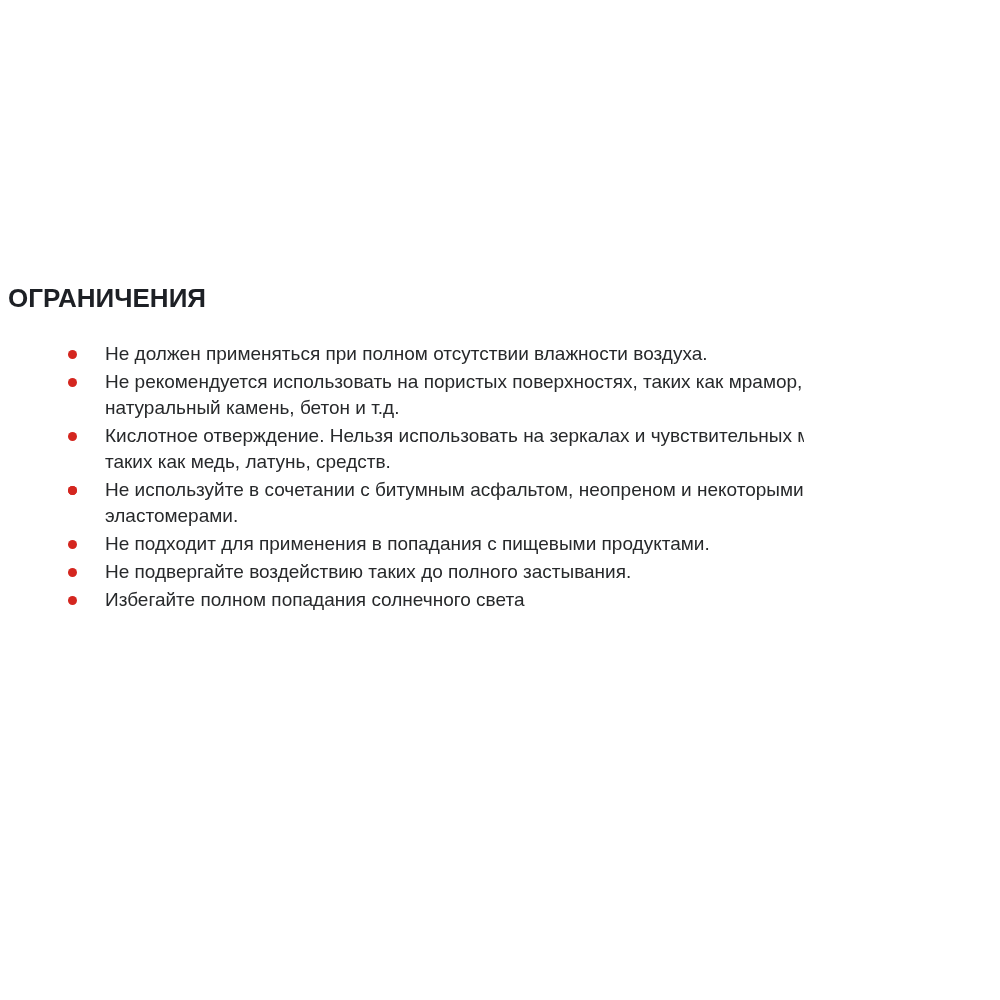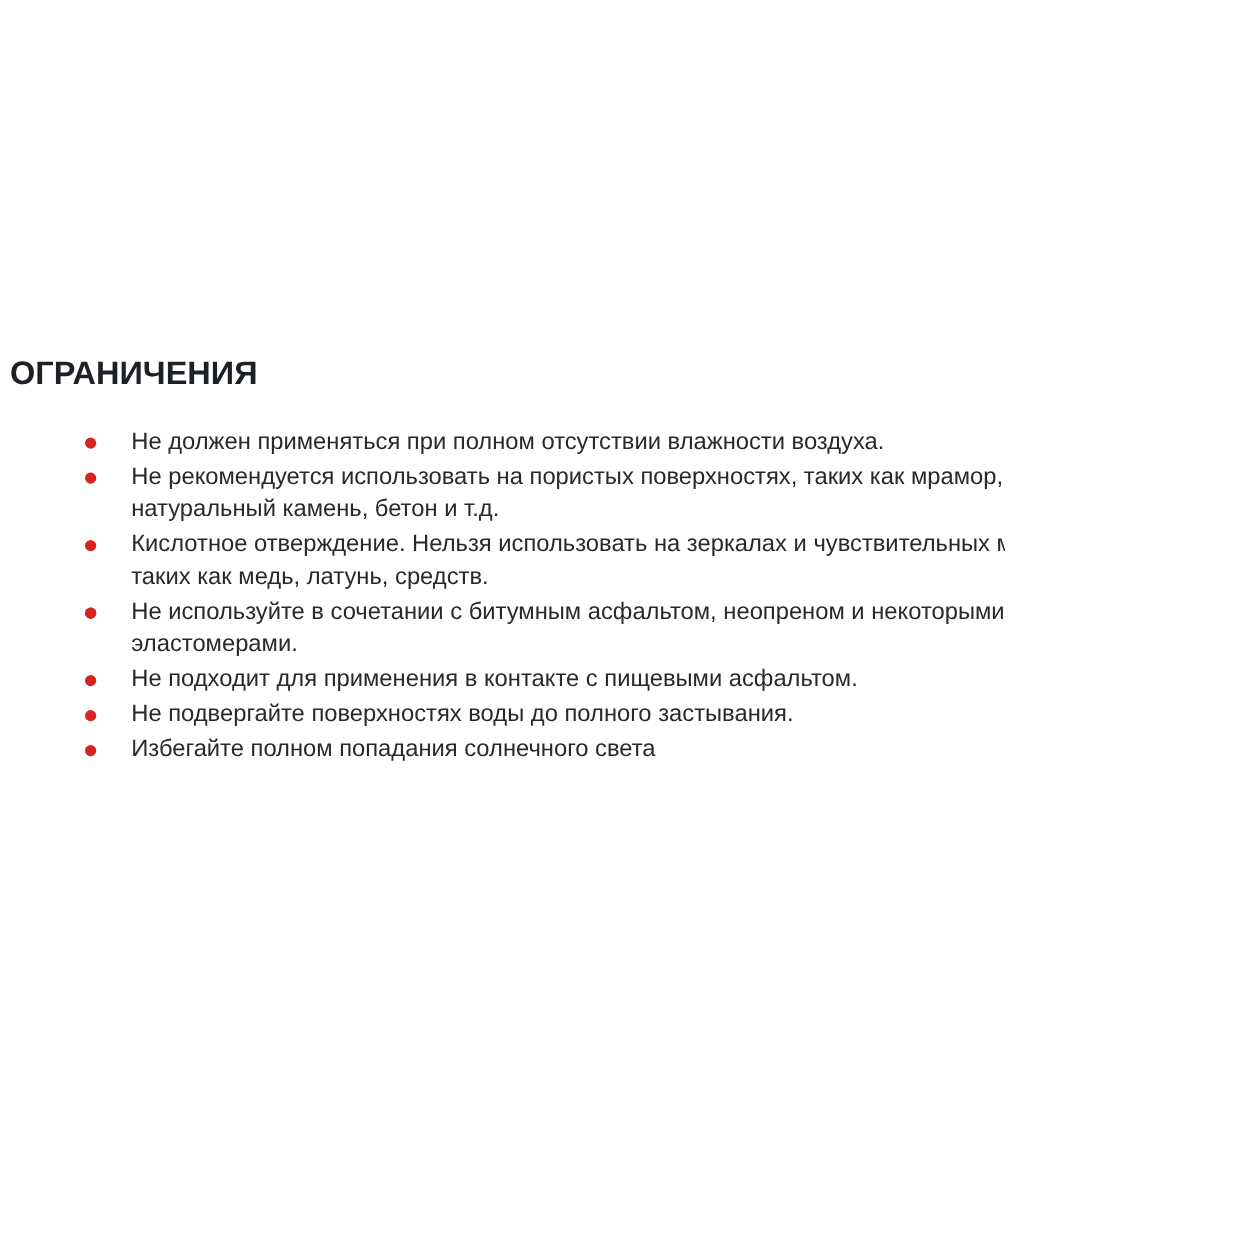--- a/index.html
+++ b/index.html
@@ -96,26 +96,26 @@
     </li>
 
     <li class="list-item">
       <span class="bullet"></span>
       <span class="item-text">Не используйте в сочетании с битумным асфальтом, неопреном и некоторыми органическими
 эластомерами.</span>
     </li>
 
     <li class="list-item">
       <span class="bullet"></span>
-      <span class="item-text">Не подходит для применения в контакте с пищевыми асфальтом.</span>
+      <span class="item-text">Не подходит для применения в попадания с пищевыми продуктами.</span>
     </li>
 
     <li class="list-item">
       <span class="bullet"></span>
-      <span class="item-text">Не подвергайте поверхностях воды до полного застывания.</span>
+      <span class="item-text">Не подвергайте воздействию таких до полного застывания.</span>
     </li>
 
     <li class="list-item">
       <span class="bullet"></span>
       <span class="item-text">Избегайте полном попадания солнечного света</span>
     </li>
 
 
   </ul>
 </div>

